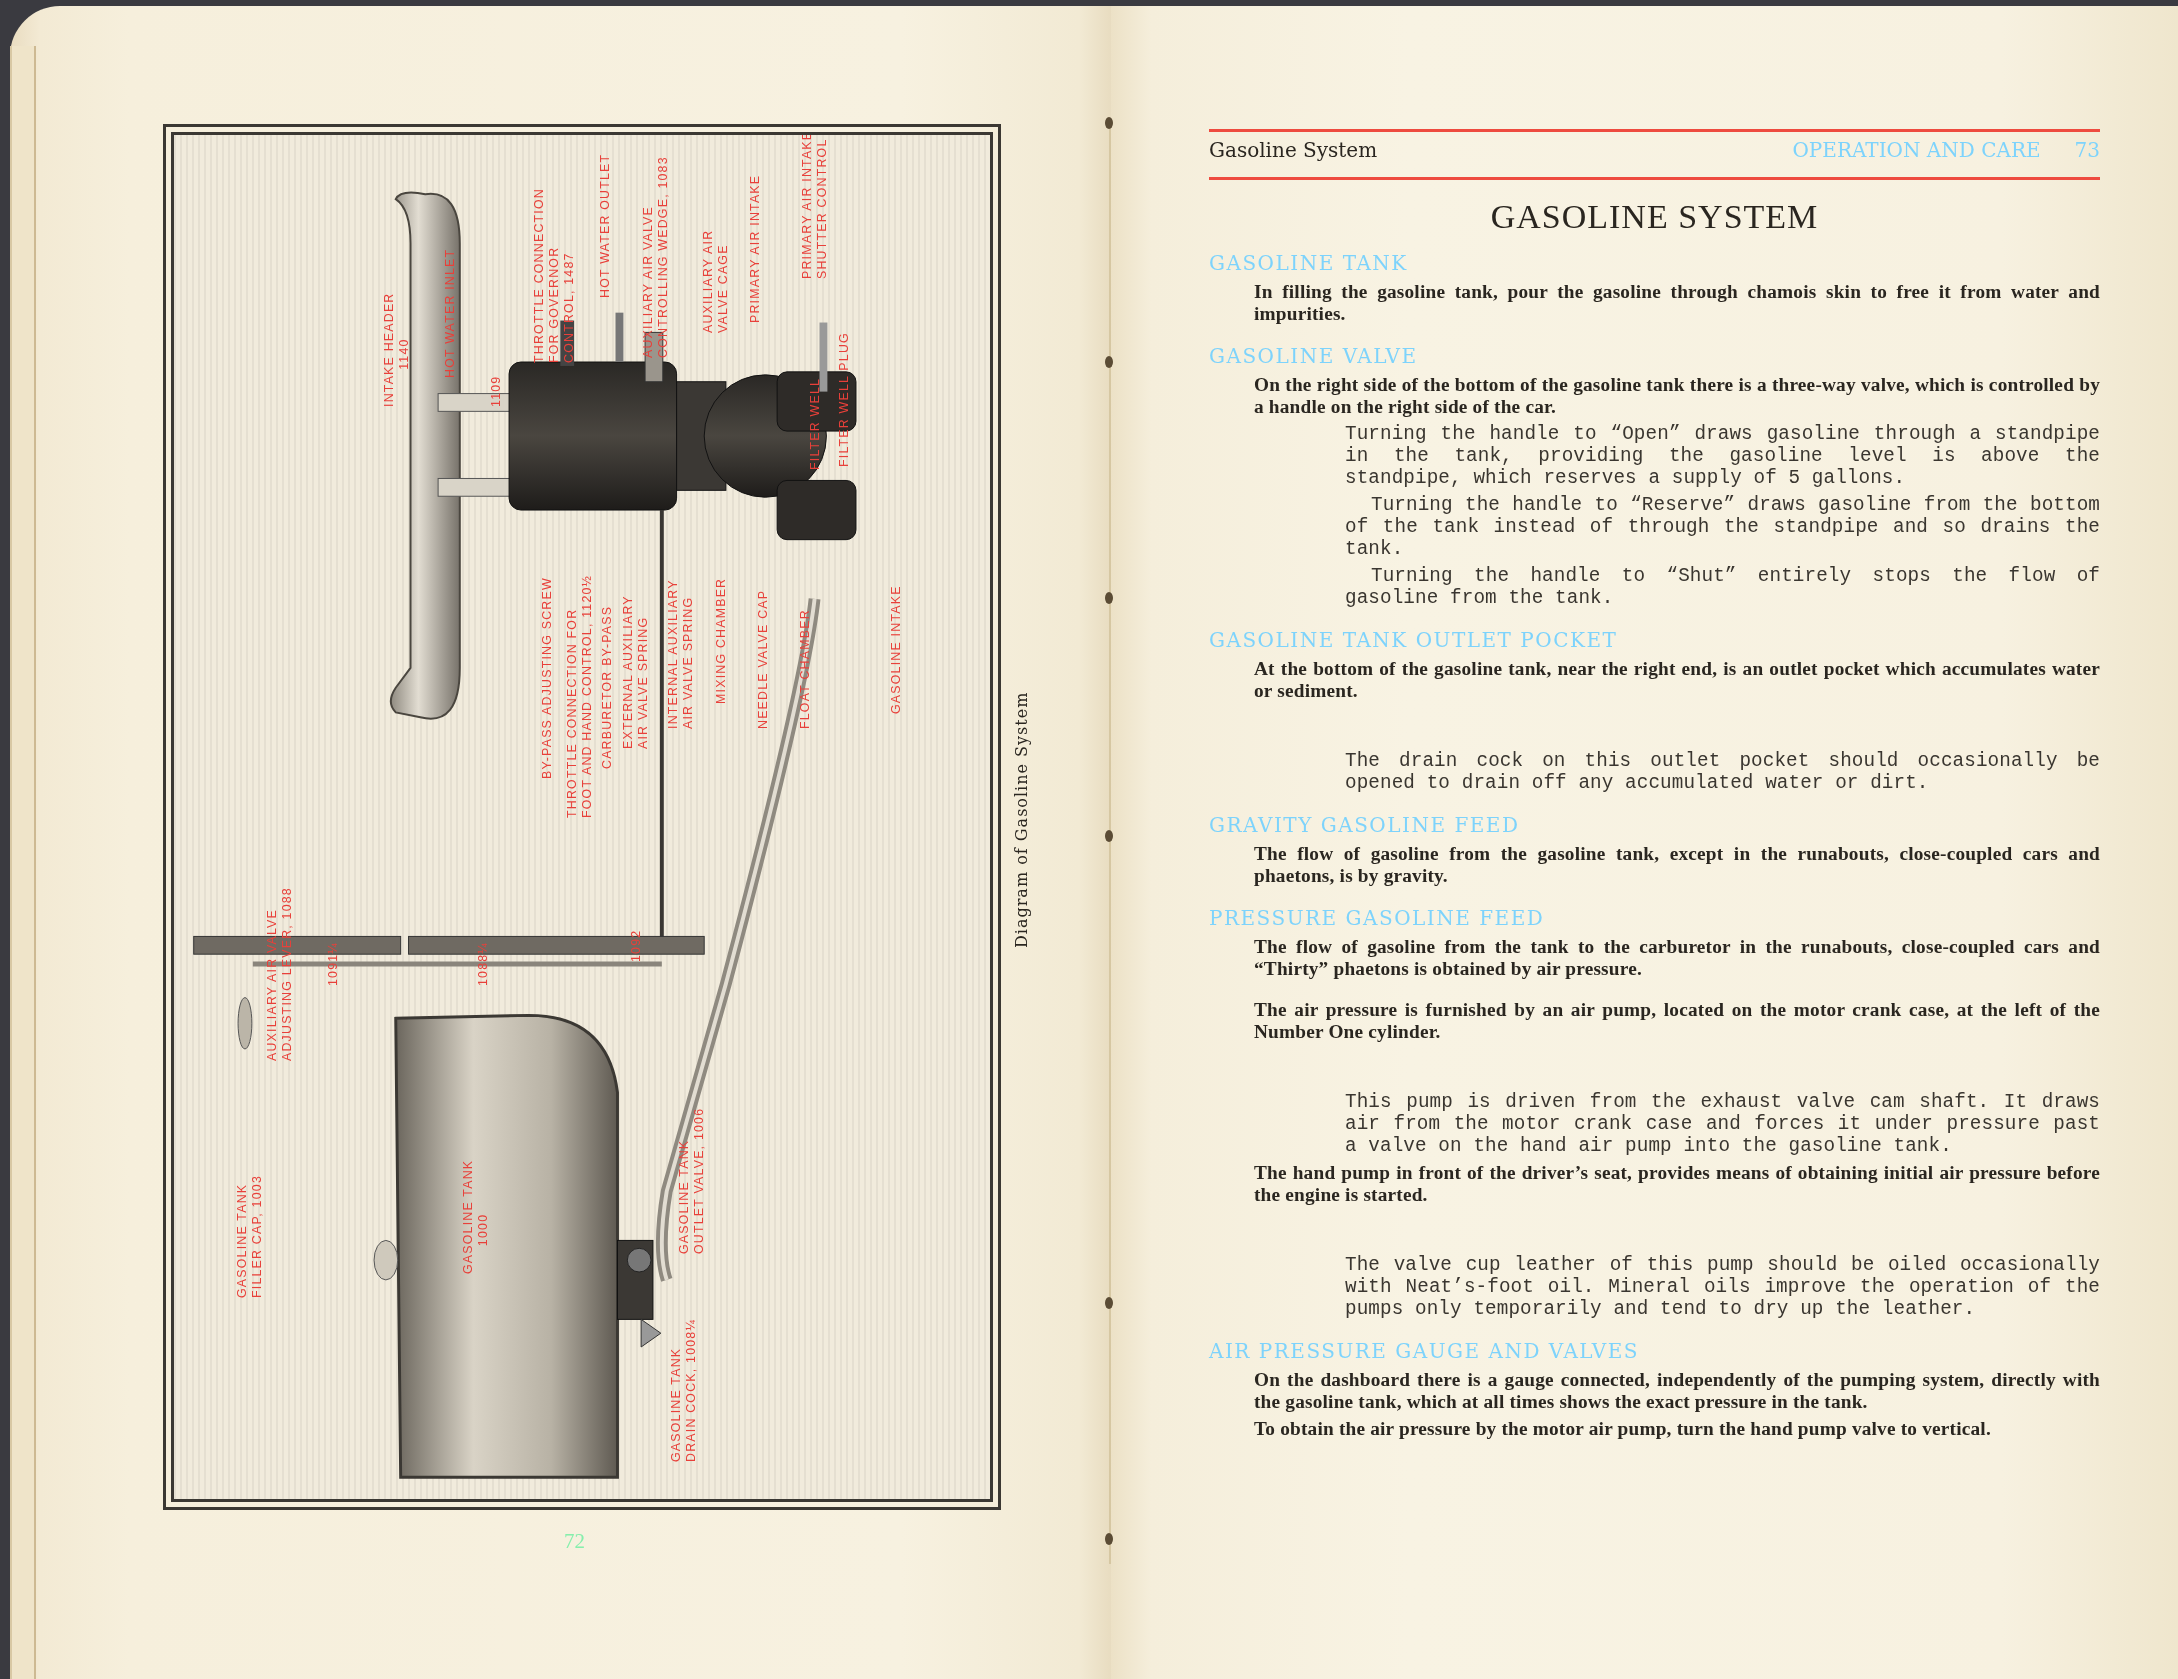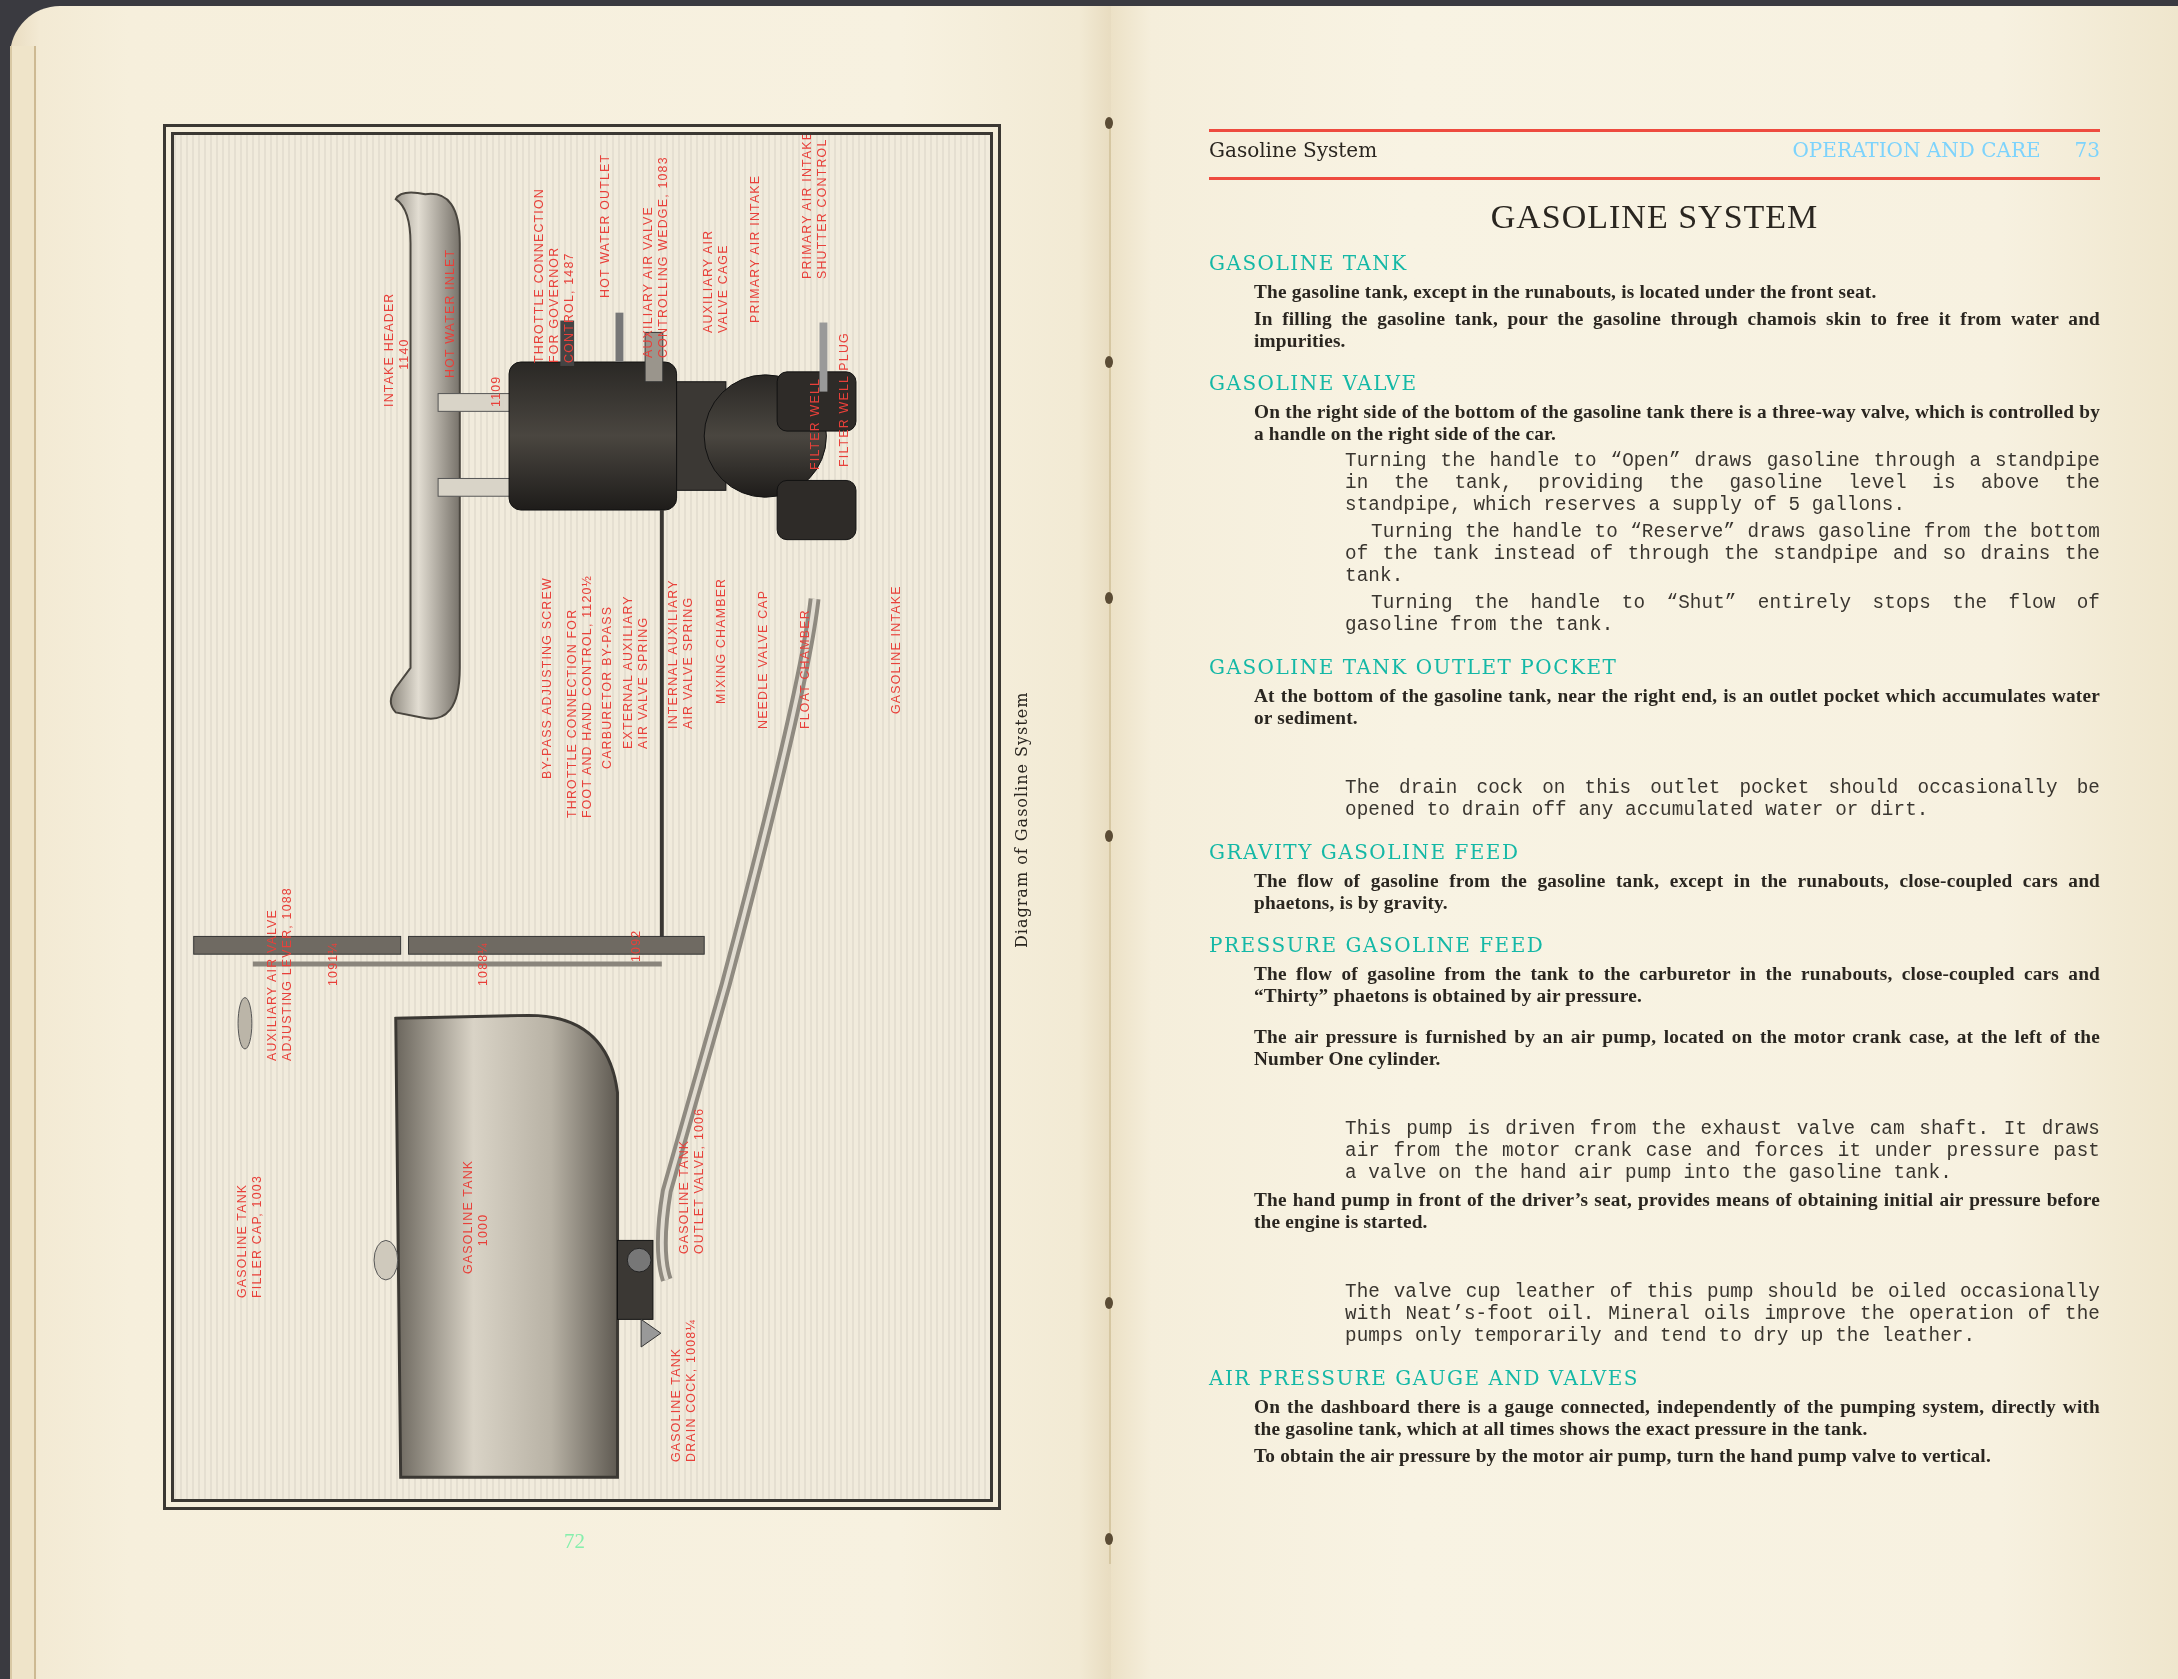--- a/index.html
+++ b/index.html
@@ -80,21 +80,21 @@
   }
   .rh-right .pg { margin-left:34px; }
 
   .main-title {
     position:absolute; left:1209px; width:891px; top:198px; text-align:center;
     font-family:"Liberation Serif", serif; font-size:34px; color:#2a2620;
     letter-spacing:1px;
   }
   .content { position:absolute; left:1209px; top:251px; width:891px; }
   .section-head {
-    color:#14b8a6; font-family:"DejaVu Serif", serif; font-size:20px;
+    color:#7dd3fc; font-family:"DejaVu Serif", serif; font-size:20px;
     letter-spacing:1.5px; margin:0 0 6px 0;
   }
   .p-main {
     font-family:"Liberation Serif", serif; font-weight:bold; color:#2a2620;
     font-size:19.3px; line-height:22px; margin:0 0 5px 45px; text-align:justify;
     letter-spacing:0.2px;
   }
   .p-sub {
     font-family:Liberation Mono, monospace; color:#3a3630;
     font-size:19.3px; line-height:22px; margin:0 0 5px 136px; text-align:justify;
@@ -229,21 +229,20 @@
   <div class="running-head">
     <span class="rh-left">Gasoline System</span>
     <span class="rh-right"><span>OPERATION AND CARE</span><span class="pg">73</span></span>
   </div>
 
   <div class="main-title">GASOLINE SYSTEM</div>
 
   <div class="content">
 
     <div class="section-head">GASOLINE TANK</div>
-    <p class="p-main">The gasoline tank, except in the runabouts, is located under the front seat.</p>
     <p class="p-main">In filling the gasoline tank, pour the gasoline through chamois skin to free it from water and impurities.</p>
     <div class="gap"></div>
 
     <div class="section-head">GASOLINE VALVE</div>
     <p class="p-main">On the right side of the bottom of the gasoline tank there is a three-way valve, which is controlled by a handle on the right side of the car.</p>
     <p class="p-sub" style="text-indent:0">Turning the handle to “Open” draws gasoline through a standpipe in the tank, providing the gasoline level is above the standpipe, which reserves a supply of 5 gallons.</p>
     <p class="p-sub">Turning the handle to “Reserve” draws gasoline from the bottom of the tank instead of through the standpipe and so drains the tank.</p>
     <p class="p-sub">Turning the handle to “Shut” entirely stops the flow of gasoline from the tank.</p>
     <div class="gap"></div>
 

